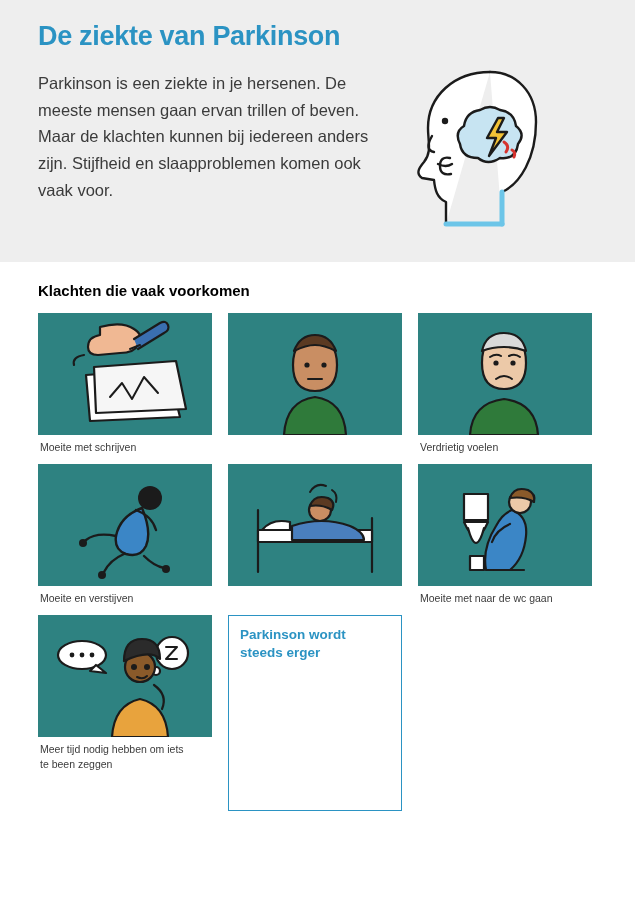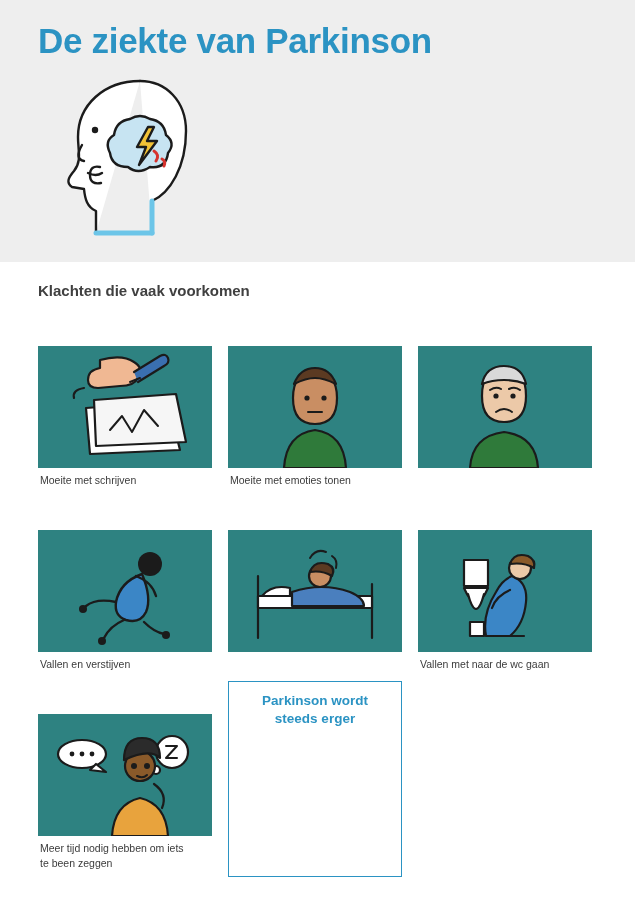--- a/index.html
+++ b/index.html
@@ -18,21 +18,21 @@
   }
 
   
   .header {
     background: #eeeeee;
     padding: 22px 38px 0 38px;
     height: 262px;
     position: relative;
   }
   .page-title {
-    font-size: 35px;
+    font-size: 27px;
     font-weight: bold;
     color: #2b93c3;
     letter-spacing: -0.3px;
     margin: 0 0 16px 0;
     line-height: 1.1;
   }
   .intro-wrap {
     display: flex;
     align-items: flex-start;
   }
@@ -46,35 +46,34 @@
   .head-illustration {
     margin-left: 6px;
     margin-top: -2px;
   }
 
   
   .main {
     padding: 20px 38px 0 38px;
   }
   .section-title {
-    color: #404040;
+    color: #000000;
     font-size: 15px;
     font-weight: bold;
     margin: 0 0 14px 0;
   }
 
   .grid {
     display: grid;
     grid-template-columns: repeat(3, 174px);
     column-gap: 16px;
     row-gap: 10px;
   }
   .card {
     width: 156px;
-    margin-top: 33px;
   }
   .thumb {
     width: 174px;
     height: 122px;
     background: #2e8281;
     position: relative;
     overflow: hidden;
   }
   .thumb svg { display: block; }
   .caption {
@@ -83,21 +82,20 @@
     line-height: 1.35;
     padding: 5px 0 0 2px;
   }
 
   
   .infobox {
     width: 174px;
     border: 1.5px solid #2b93c3;
     padding: 10px 11px 12px 11px;
     height: 196px;
-    text-align: center;
   }
   .infobox-title {
     color: #2b93c3;
     font-weight: bold;
     font-size: 13.5px;
     line-height: 1.3;
     margin-bottom: 6px;
   }
   .infobox-body {
     font-size: 11.2px;
@@ -105,20 +103,21 @@
     color: #3b3b3b;
   }
   .footer-spacer { height: 40px; }
 </style>
 </head>
 <body>
 
 <div class="header">
   <h1 class="page-title">De ziekte van Parkinson</h1>
   <div class="intro-wrap">
+    <div class="intro-text">Parkinson is een ziekte in je hersenen. De meeste mensen gaan ervan trillen of beven. Maar de klachten kunnen bij iedereen anders zijn. Stijfheid en slaapproblemen komen ook vaak voor.</div>
     <div class="head-illustration">
       <svg width="150" height="165" viewBox="0 0 150 165">
         <g fill="none" stroke="#1b1b1b" stroke-width="2.4" stroke-linecap="round" stroke-linejoin="round">
 
           <path d="M96 6 C60 6 34 30 34 62 C34 76 38 86 30 96 C24 103 22 108 28 112 L40 114 C41 124 43 132 52 136 L52 158" fill="#ffffff" stroke="#1b1b1b"></path>
           <path d="M96 6 C122 6 142 26 142 56 C142 92 126 118 108 126 L108 158" fill="#ffffff" stroke="#1b1b1b"></path>
           <path d="M52 158 L108 158" stroke="#6cc5e8" stroke-width="5"></path>
           <path d="M108 126 L108 158" stroke="#6cc5e8" stroke-width="5"></path>
 
           <path d="M56 92 q-10 -2 -10 8 q0 10 11 8" fill="#ffffff"></path>
@@ -169,56 +168,56 @@
           <g stroke="#1b1b1b" stroke-width="2.2" stroke-linejoin="round" stroke-linecap="round">
             <path d="M56 122 q2 -34 31 -38 q29 4 31 38 z" fill="#2f7a3a"></path>
             <path d="M87 26 q22 0 22 26 q0 26 -22 26 q-22 0 -22 -26 q0 -26 22 -26 z" fill="#c98e63"></path>
             <path d="M66 38 q6 -16 21 -16 q15 0 21 16 q-12 -6 -21 -6 q-9 0 -21 6 z" fill="#5b3a22"></path>
             <circle cx="79" cy="52" r="2.6" fill="#1b1b1b" stroke="none"></circle>
             <circle cx="96" cy="52" r="2.6" fill="#1b1b1b" stroke="none"></circle>
             <path d="M80 66 l14 0" stroke="#1b1b1b" stroke-width="2"></path>
           </g>
         </svg>
       </div>
-      <div class="caption">Moeite met emoties tonen</div>
     </div>
 
     <div class="card">
       <div class="thumb">
         <svg width="174" height="122" viewBox="0 0 174 122">
           <g stroke="#1b1b1b" stroke-width="2.2" stroke-linejoin="round" stroke-linecap="round">
             <path d="M52 122 q2 -32 34 -36 q32 4 34 36 z" fill="#2f7a3a"></path>
             <path d="M86 22 q22 0 22 28 q0 26 -22 26 q-22 0 -22 -26 q0 -28 22 -28 z" fill="#ecc9a8"></path>
             <path d="M64 38 q4 -18 22 -18 q18 0 22 18 q-10 -4 -22 -4 q-12 0 -22 4 z" fill="#d9d9d9"></path>
             <circle cx="78" cy="50" r="2.6" fill="#1b1b1b" stroke="none"></circle>
             <circle cx="95" cy="50" r="2.6" fill="#1b1b1b" stroke="none"></circle>
             <path d="M72 44 q6 -4 11 -1 M91 43 q6 -3 11 1" fill="none" stroke="#1b1b1b" stroke-width="2"></path>
             <path d="M78 66 q8 -6 16 0" fill="none" stroke="#1b1b1b" stroke-width="2"></path>
           </g>
         </svg>
       </div>
+      <div class="caption">Verdrietig voelen</div>
     </div>
 
     <div class="card">
       <div class="thumb">
         <svg width="174" height="122" viewBox="0 0 174 122">
           <g stroke="#1b1b1b" stroke-width="2.4" stroke-linejoin="round" stroke-linecap="round" fill="none">
             <circle cx="112" cy="34" r="12" fill="#1b1b1b" stroke="none"></circle>
             <path d="M104 44 q-22 8 -26 28 q-2 14 10 18 q14 4 20 -8 q6 -14 -4 -38 z" fill="#3b86c6" stroke="#1b1b1b"></path>
             <path d="M78 72 q-20 -4 -30 4"></path>
             <circle cx="45" cy="79" r="4" fill="#1b1b1b" stroke="none"></circle>
             <path d="M98 46 q16 6 20 20"></path>
             <path d="M86 90 q-14 6 -20 18"></path>
             <circle cx="64" cy="111" r="4" fill="#1b1b1b" stroke="none"></circle>
             <path d="M106 92 q10 10 20 12"></path>
             <circle cx="128" cy="105" r="4" fill="#1b1b1b" stroke="none"></circle>
           </g>
         </svg>
       </div>
-      <div class="caption">Vallen en verstijven</div>
+      <div class="caption">Moeite en verstijven</div>
     </div>
 
     <div class="card">
       <div class="thumb">
         <svg width="174" height="122" viewBox="0 0 174 122">
           <g stroke="#1b1b1b" stroke-width="2.2" stroke-linejoin="round" stroke-linecap="round">
             <path d="M30 46 l0 62 M30 74 l114 0 M144 54 l0 54" fill="none"></path>
             <rect x="30" y="66" width="114" height="12" fill="#ffffff"></rect>
             <path d="M34 66 q10 -12 28 -8 l0 8 z" fill="#ffffff"></path>
             <path d="M64 62 q30 -10 58 0 q14 6 14 14 l-72 0 z" fill="#4a7fbe"></path>
@@ -239,21 +238,21 @@
             <path d="M50 64 q8 30 16 0" fill="#ffffff"></path>
             <path d="M52 92 l14 0 l0 14 l-14 0 z" fill="#ffffff"></path>
             <path d="M94 46 q16 6 14 26 q-2 22 -16 34 l-24 0 q-4 -22 10 -44 q6 -12 16 -16 z" fill="#3b86c6"></path>
             <circle cx="102" cy="38" r="11" fill="#ecc9a8"></circle>
             <path d="M92 34 q4 -12 18 -8 q8 4 6 12 q-10 -6 -24 -4 z" fill="#8a5a2a"></path>
             <path d="M92 60 q-14 6 -18 18" fill="none"></path>
             <path d="M76 106 l30 0" fill="none"></path>
           </g>
         </svg>
       </div>
-      <div class="caption">Vallen met naar de wc gaan</div>
+      <div class="caption">Moeite met naar de wc gaan</div>
     </div>
 
     <div class="card">
       <div class="thumb">
         <svg width="174" height="122" viewBox="0 0 174 122">
           <g stroke="#1b1b1b" stroke-width="2.2" stroke-linejoin="round" stroke-linecap="round">
             <ellipse cx="44" cy="40" rx="24" ry="14" fill="#ffffff"></ellipse>
             <path d="M58 50 l10 8 l-16 -2 z" fill="#ffffff"></path>
             <circle cx="34" cy="40" r="2.4" fill="#1b1b1b" stroke="none"></circle>
             <circle cx="44" cy="40" r="2.4" fill="#1b1b1b" stroke="none"></circle>

